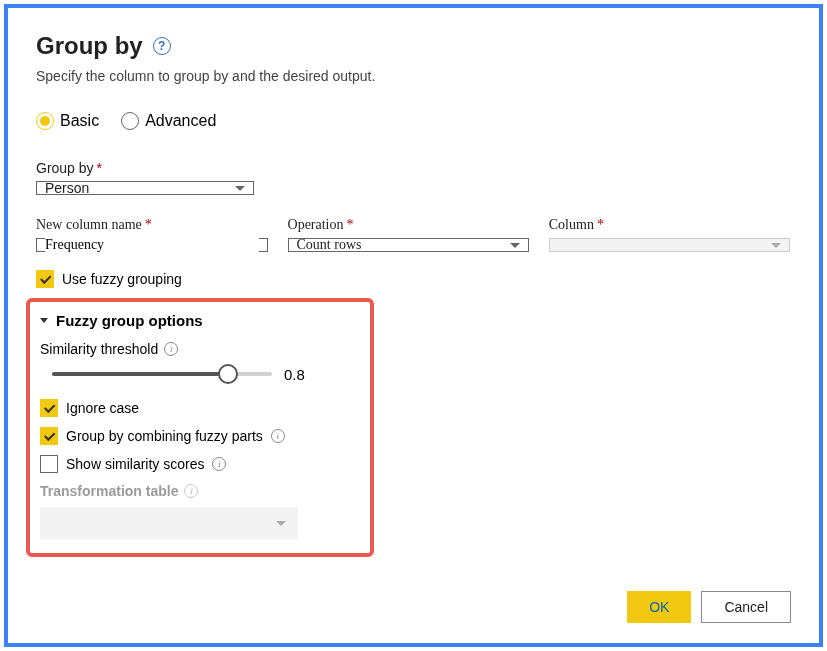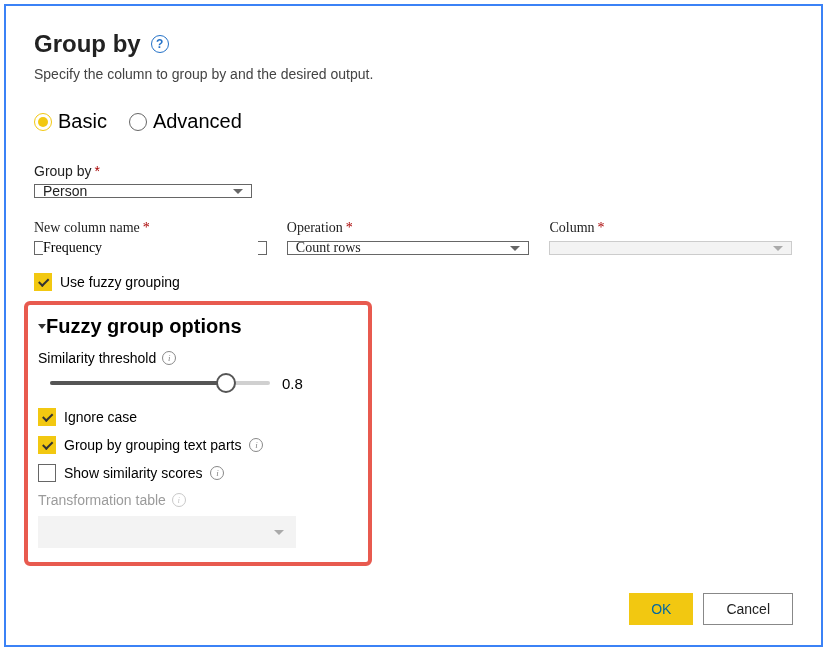--- a/index.html
+++ b/index.html
@@ -4,35 +4,35 @@
   <style>
     * { box-sizing: border-box; margin: 0; padding: 0; }
     body {
       font-family: "Segoe UI", Arial, sans-serif;
       background: #fff;
       padding: 4px;
     }
     .frame {
       width: 819px;
       height: 643px;
-      border: 2px solid #3b82f6;
+      border: 4px solid #3b82f6;
       background: #fff;
       padding: 24px 29px 18px 28px;
       position: relative;
     }
     .title-row { display: flex; align-items: center; gap: 10px; margin-bottom: 8px; }
     h1 { font-size: 24px; font-weight: 600; color: #222; }
     .help-icon {
       width: 18px; height: 18px; border: 1.5px solid #2472c8; border-radius: 50%;
       color: #2472c8; font-size: 12px; display: flex; align-items: center; justify-content: center;
       font-weight: 600;
     }
     .subtitle { font-size: 14px; color: #444; margin-bottom: 28px; }
     .radio-row { display: flex; gap: 22px; margin-bottom: 30px; }
-    .radio { display: flex; align-items: center; gap: 6px; font-size: 20px; cursor: pointer; }
+    .radio { display: flex; align-items: center; gap: 6px; font-size: 16px; cursor: pointer; }
     .radio-circle {
       width: 18px; height: 18px; border-radius: 50%; border: 1px solid #666; display: flex; align-items: center; justify-content: center;
     }
     .radio-circle.sel { border-color: #f2c811; }
     .radio-dot { width: 10px; height: 10px; border-radius: 50%; background: #f2c811; }
     .field-label { font-size: 14px; color: #222; margin-bottom: 5px; display: flex; align-items: center; gap: 3px; }
     .req { color: #a80000; }
     .select, .textin, .select-disabled {
       height: 14px; border: 1px solid #666; background: #fff; font-size: 14px;
       padding: 0 8px; display: flex; align-items: center; justify-content: space-between; color: #222;
@@ -55,21 +55,21 @@
     }
     .checkbox.checked { background: #f2c811; border-color: #f2c811; }
     .checkmark {
       width: 6px; height: 10px; border-right: 2px solid #333; border-bottom: 2px solid #333;
       transform: rotate(45deg) translateY(-1px);
     }
     .highlight-box {
       border: 4px solid #e85a4f; border-radius: 6px;
       padding: 10px 18px 14px 10px; width: 348px; margin-left: -10px;
     }
-    .expander { display: flex; align-items: center; gap: 0; font-size: 20px; font-weight: 600; margin-bottom: 12px; cursor: pointer; }
+    .expander { display: flex; align-items: center; gap: 8px; font-size: 15px; font-weight: 600; margin-bottom: 12px; cursor: pointer; }
     .chev-down-sm {
       width: 0; height: 0; border-left: 4px solid transparent; border-right: 4px solid transparent;
       border-top: 5px solid #333;
     }
     .opt-label { font-size: 14px; margin-bottom: 8px; display: flex; align-items: center; gap: 6px; }
     .info-icon {
       width: 14px; height: 14px; border: 1px solid #888; border-radius: 50%; display: inline-flex;
       align-items: center; justify-content: center; font-size: 9px; color: #888; font-style: italic;
       font-family: serif; flex-shrink: 0;
     }
@@ -188,31 +188,31 @@
       <span class="checkbox checked">
           <span class="checkmark"></span>
         </span>
       <span>Ignore case</span>
     </div>
 
     <div class="check-row">
       <span class="checkbox checked">
           <span class="checkmark"></span>
         </span>
-      <span>Group by grouping text parts</span>
+      <span>Group by combining fuzzy parts</span>
       <span class="info-icon">i</span>
     </div>
 
     <div class="check-row">
       <span class="checkbox"></span>
       <span>Show similarity scores</span>
       <span class="info-icon">i</span>
     </div>
 
-    <div class="opt-label disabled-label" style="margin-top:2px;">
+    <div class="opt-label disabled-label" style="margin-top:2px;font-weight:bold;">
       <span>Transformation table</span>
       <span class="info-icon" style="border-color:#c8c8c8;color:#c8c8c8;">i</span>
     </div>
     <div class="trans-select">
       <span class="chev dis"></span>
     </div>
   </div>
 
   <div class="buttons">
     <div class="btn btn-ok">OK</div>

